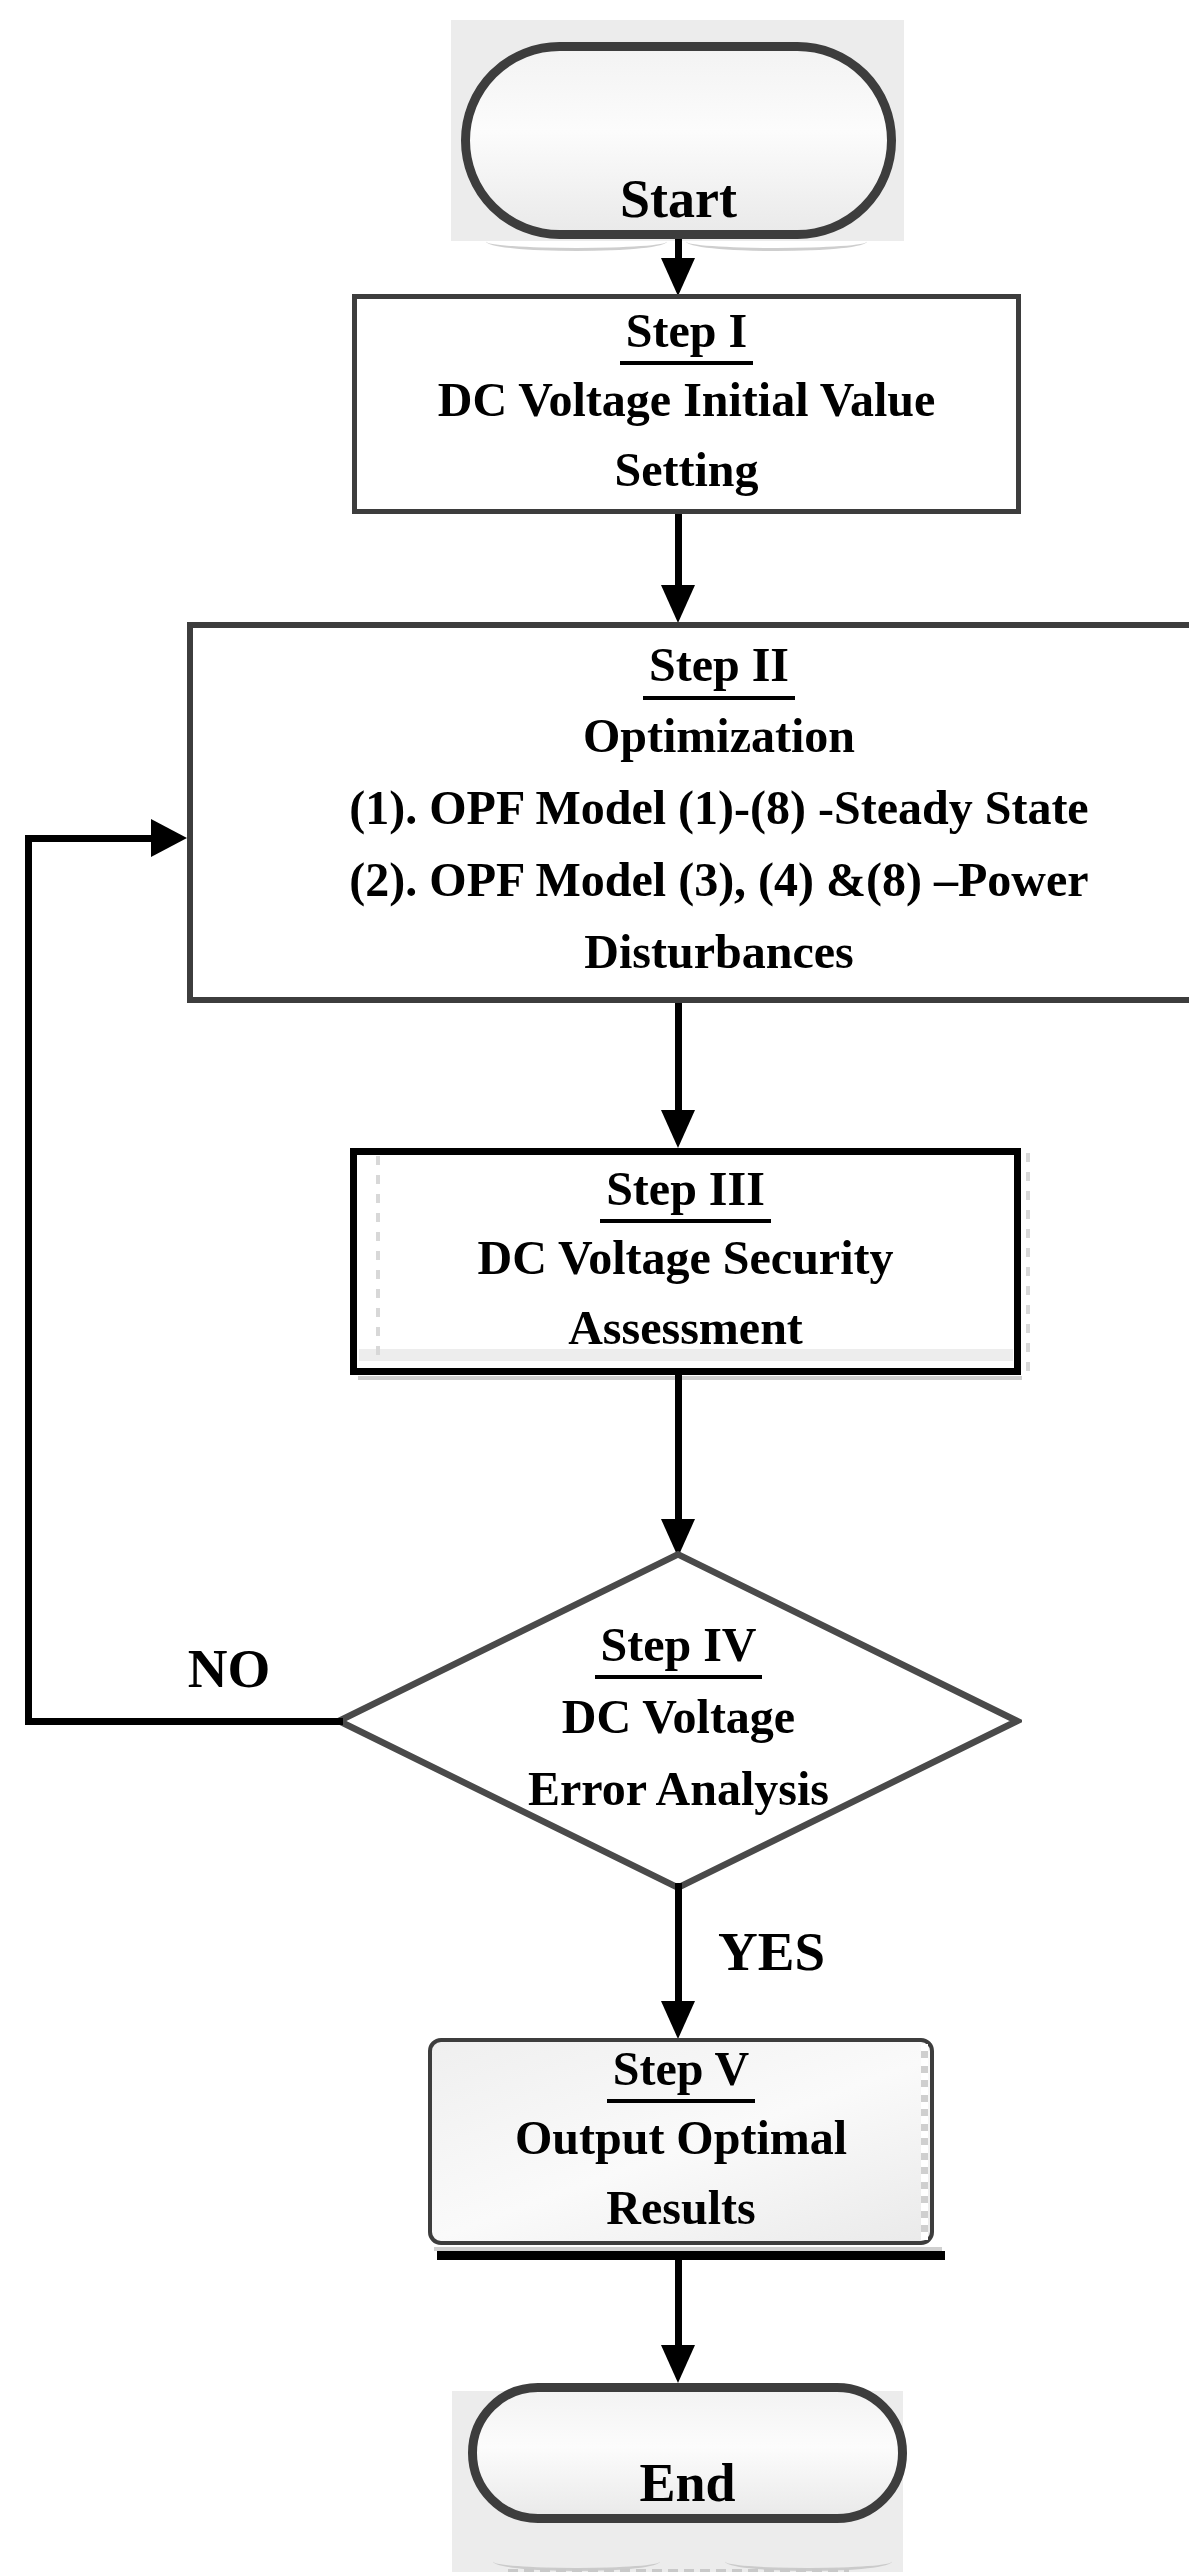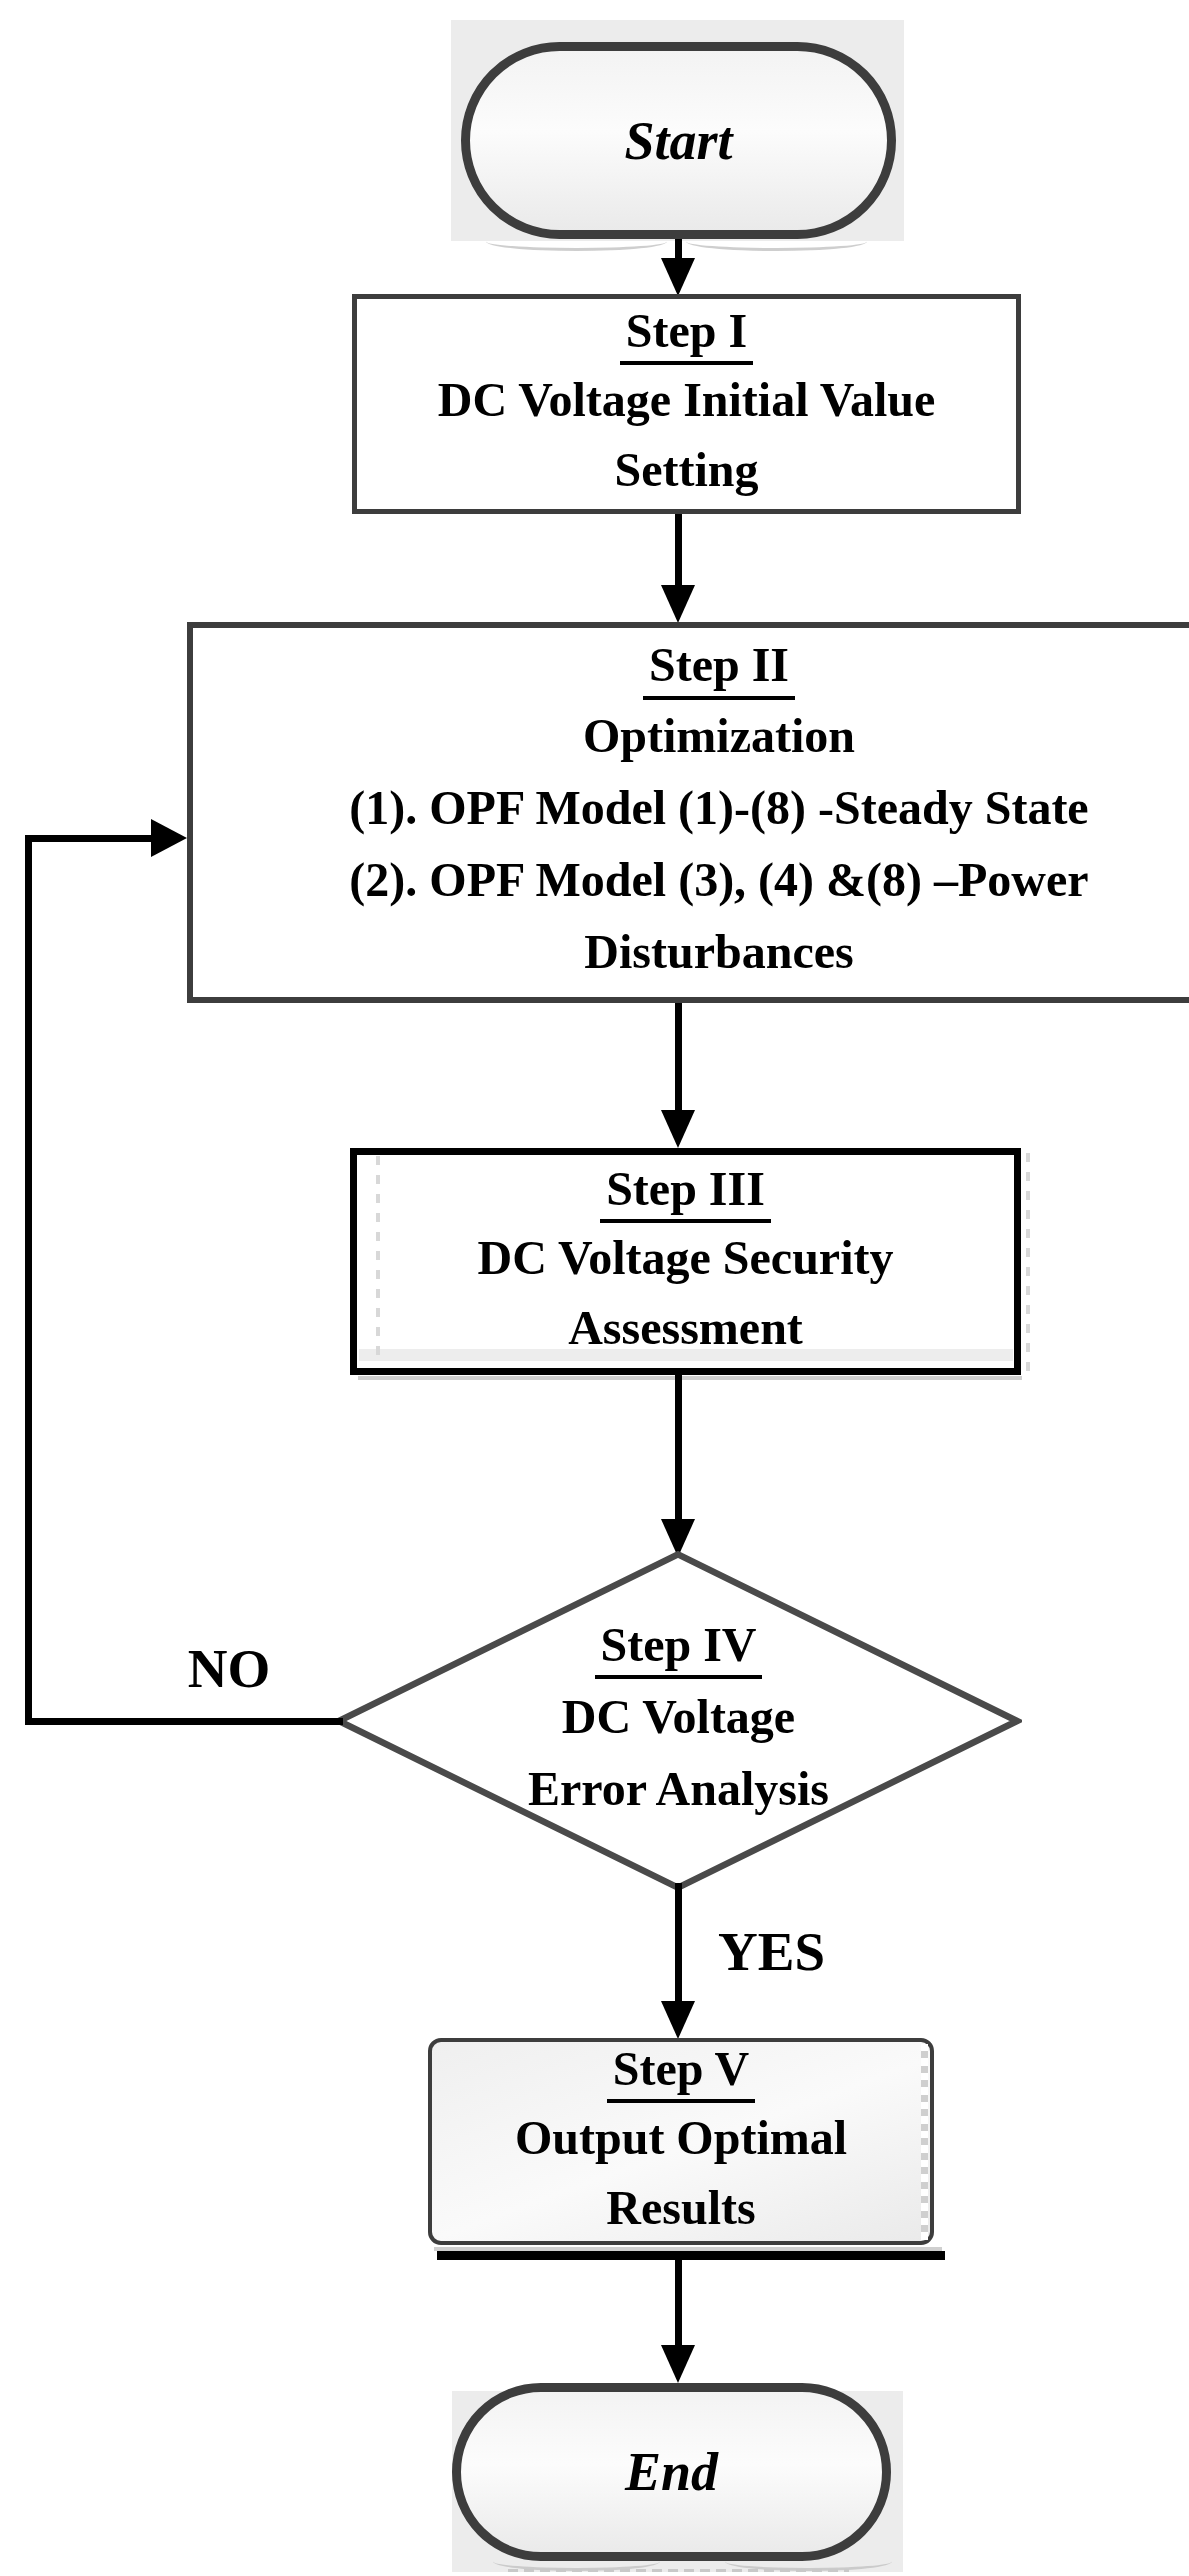--- a/index.html
+++ b/index.html
@@ -10,21 +10,21 @@
   
   .abs{position:absolute;box-sizing:border-box;}
   .box{
     position:absolute;box-sizing:border-box;background:#fff;border:5.8px solid #3d3d3d;
     display:flex;flex-direction:column;align-items:center;justify-content:center;
     text-align:right;line-height:1.45;font-size:48px;
   }
   .stadium{
     position:absolute;box-sizing:border-box;border:9.4px solid #3d3d3d;border-radius:145px;
     background:linear-gradient(180deg,#f3f3f3 0%,#fcfcfc 45%,#eaeaea 100%);
-    display:flex;align-items:center;justify-content:center;font-size:54px;font-style:italic;
+    display:flex;align-items:flex-end;justify-content:center;font-size:54px;
   }
   .backdrop{position:absolute;background:#ececec;}
   .step-heading{display:inline-block;border-bottom:4.4px solid #000;padding:0 5.8px 1.5px 5.8px;line-height:1.18;}
   .shaft-v{position:absolute;width:6.5px;background:#000;}
   .seg{position:absolute;background:#000;}
   .head-down{position:absolute;width:0;height:0;border-left:17.4px solid transparent;border-right:17.4px solid transparent;border-top:38px solid #000;}
   .head-right{position:absolute;width:0;height:0;border-top:19px solid transparent;border-bottom:19px solid transparent;border-left:36px solid #000;}
   .edge-label{position:absolute;font-size:55px;line-height:1;}
   
   .dash-v{position:absolute;width:4.4px;background-image:repeating-linear-gradient(180deg,#d8d8d8 0 8.7px,transparent 8.7px 19px);}
@@ -113,18 +113,18 @@
   <div class="gray-line" style="left:434px;top:2247px;width:508px;height:3.6px;"></div>
   <div class="black-bar" style="left:437px;top:2251px;width:508px;height:8.7px;"></div>
 
   <div class="shaft-v" style="left:675px;top:2260px;height:89px;"></div>
   <div class="head-down" style="left:661px;top:2345px;"></div>
 
   <div class="backdrop" style="left:452px;top:2391px;width:451px;height:181px;"></div>
   <div class="arc" style="left:493px;top:2552px;width:167px;"></div>
   <div class="arc" style="left:725px;top:2552px;width:167px;"></div>
   <div class="dashline" style="left:508px;top:2569px;width:341px;"></div>
-  <div class="stadium" style="left:452px;top:2383px;width:439px;height:178px;">
+  <div class="stadium" style="left:468px;top:2383px;width:439px;height:140px;">
     <span>End</span>
   </div>
 
 </div>
 
 
 </body></html>

